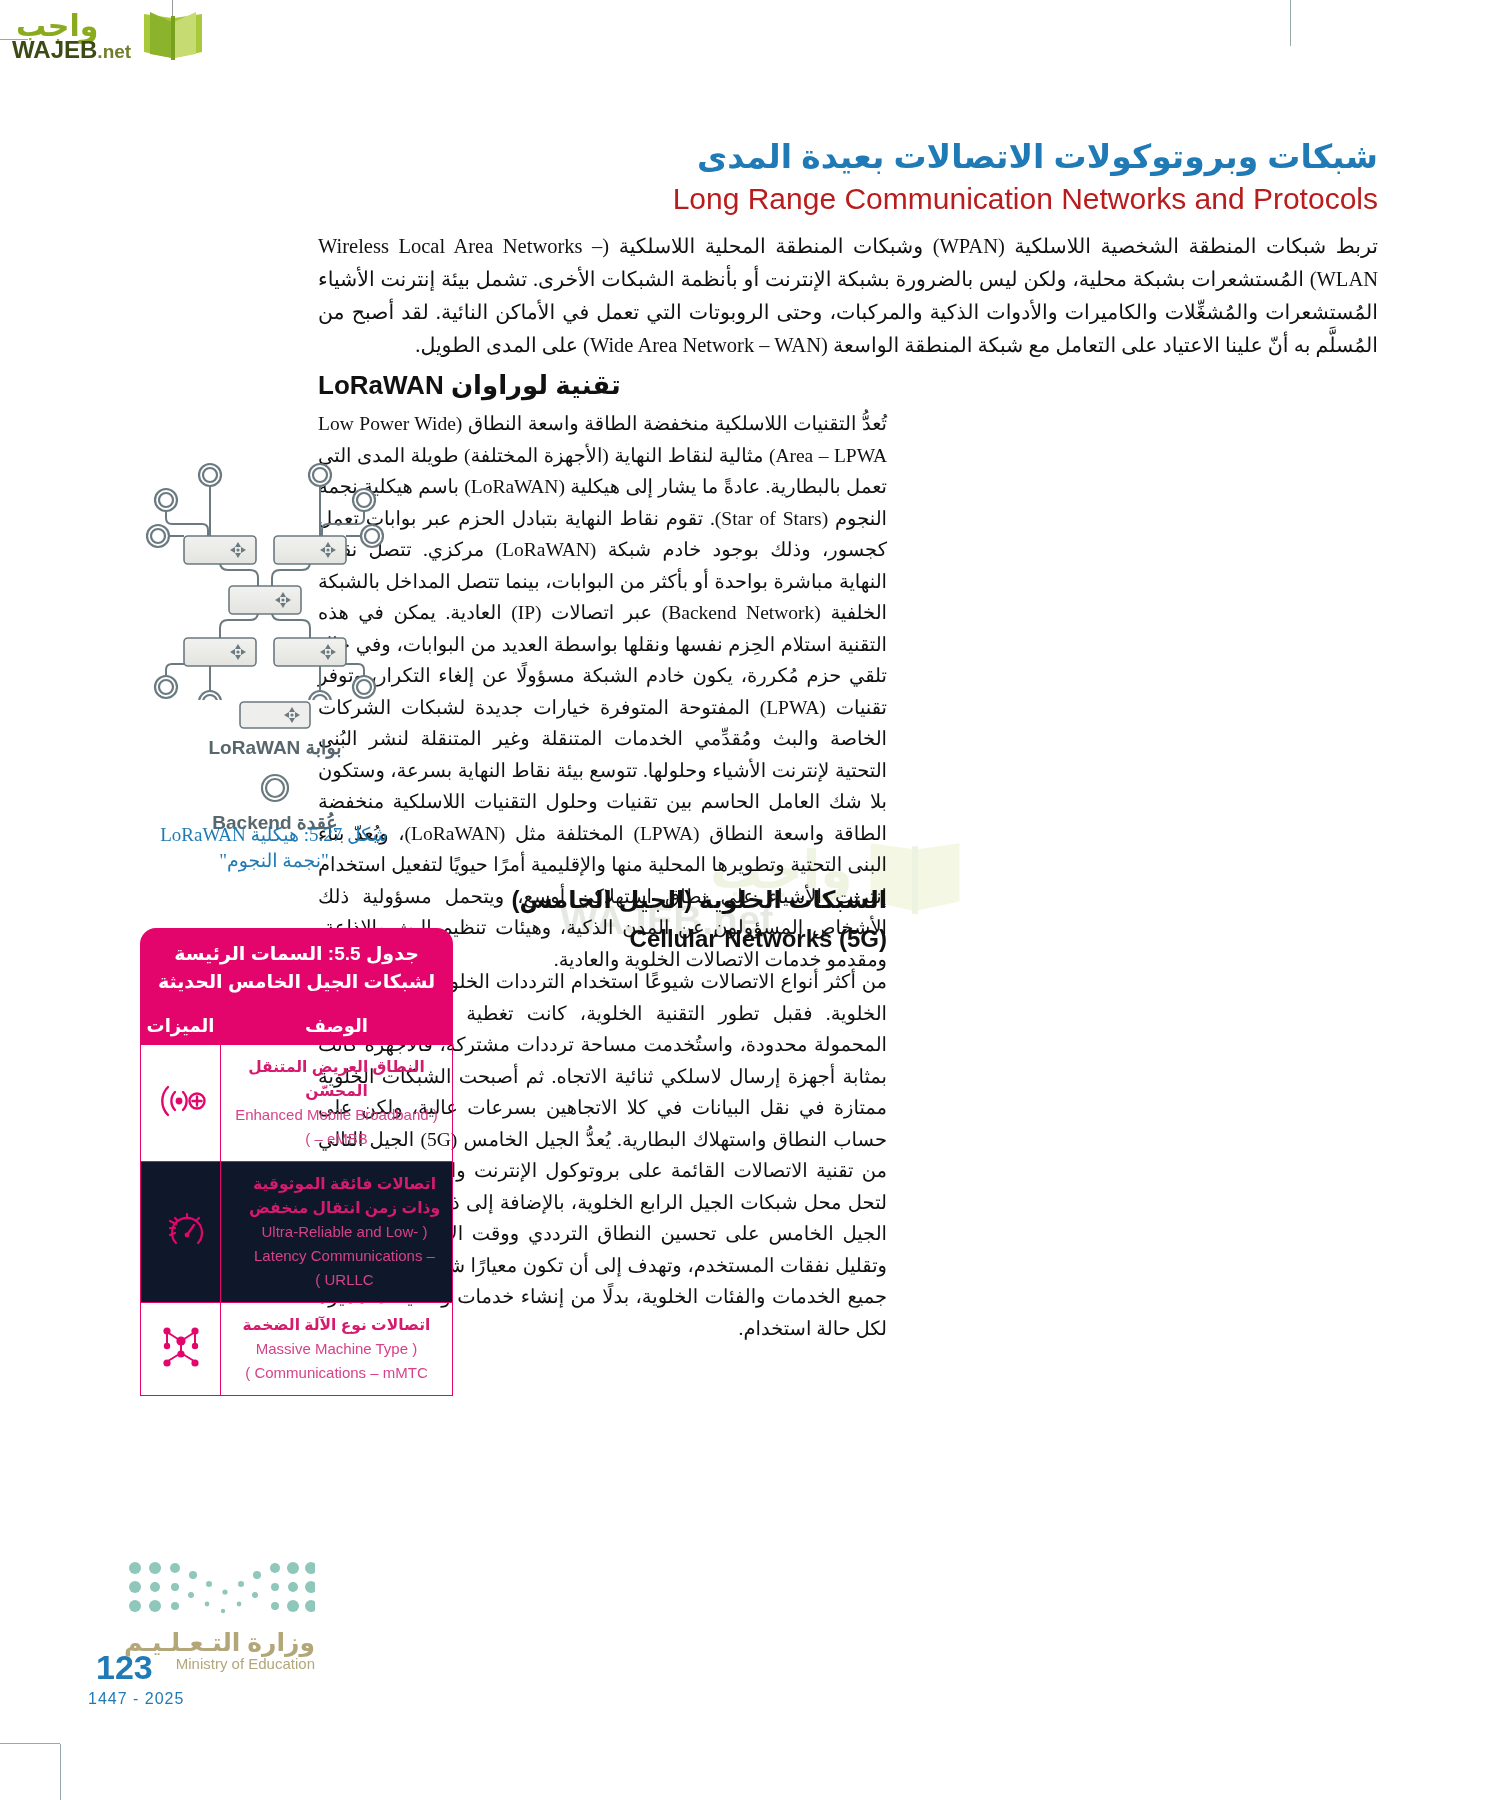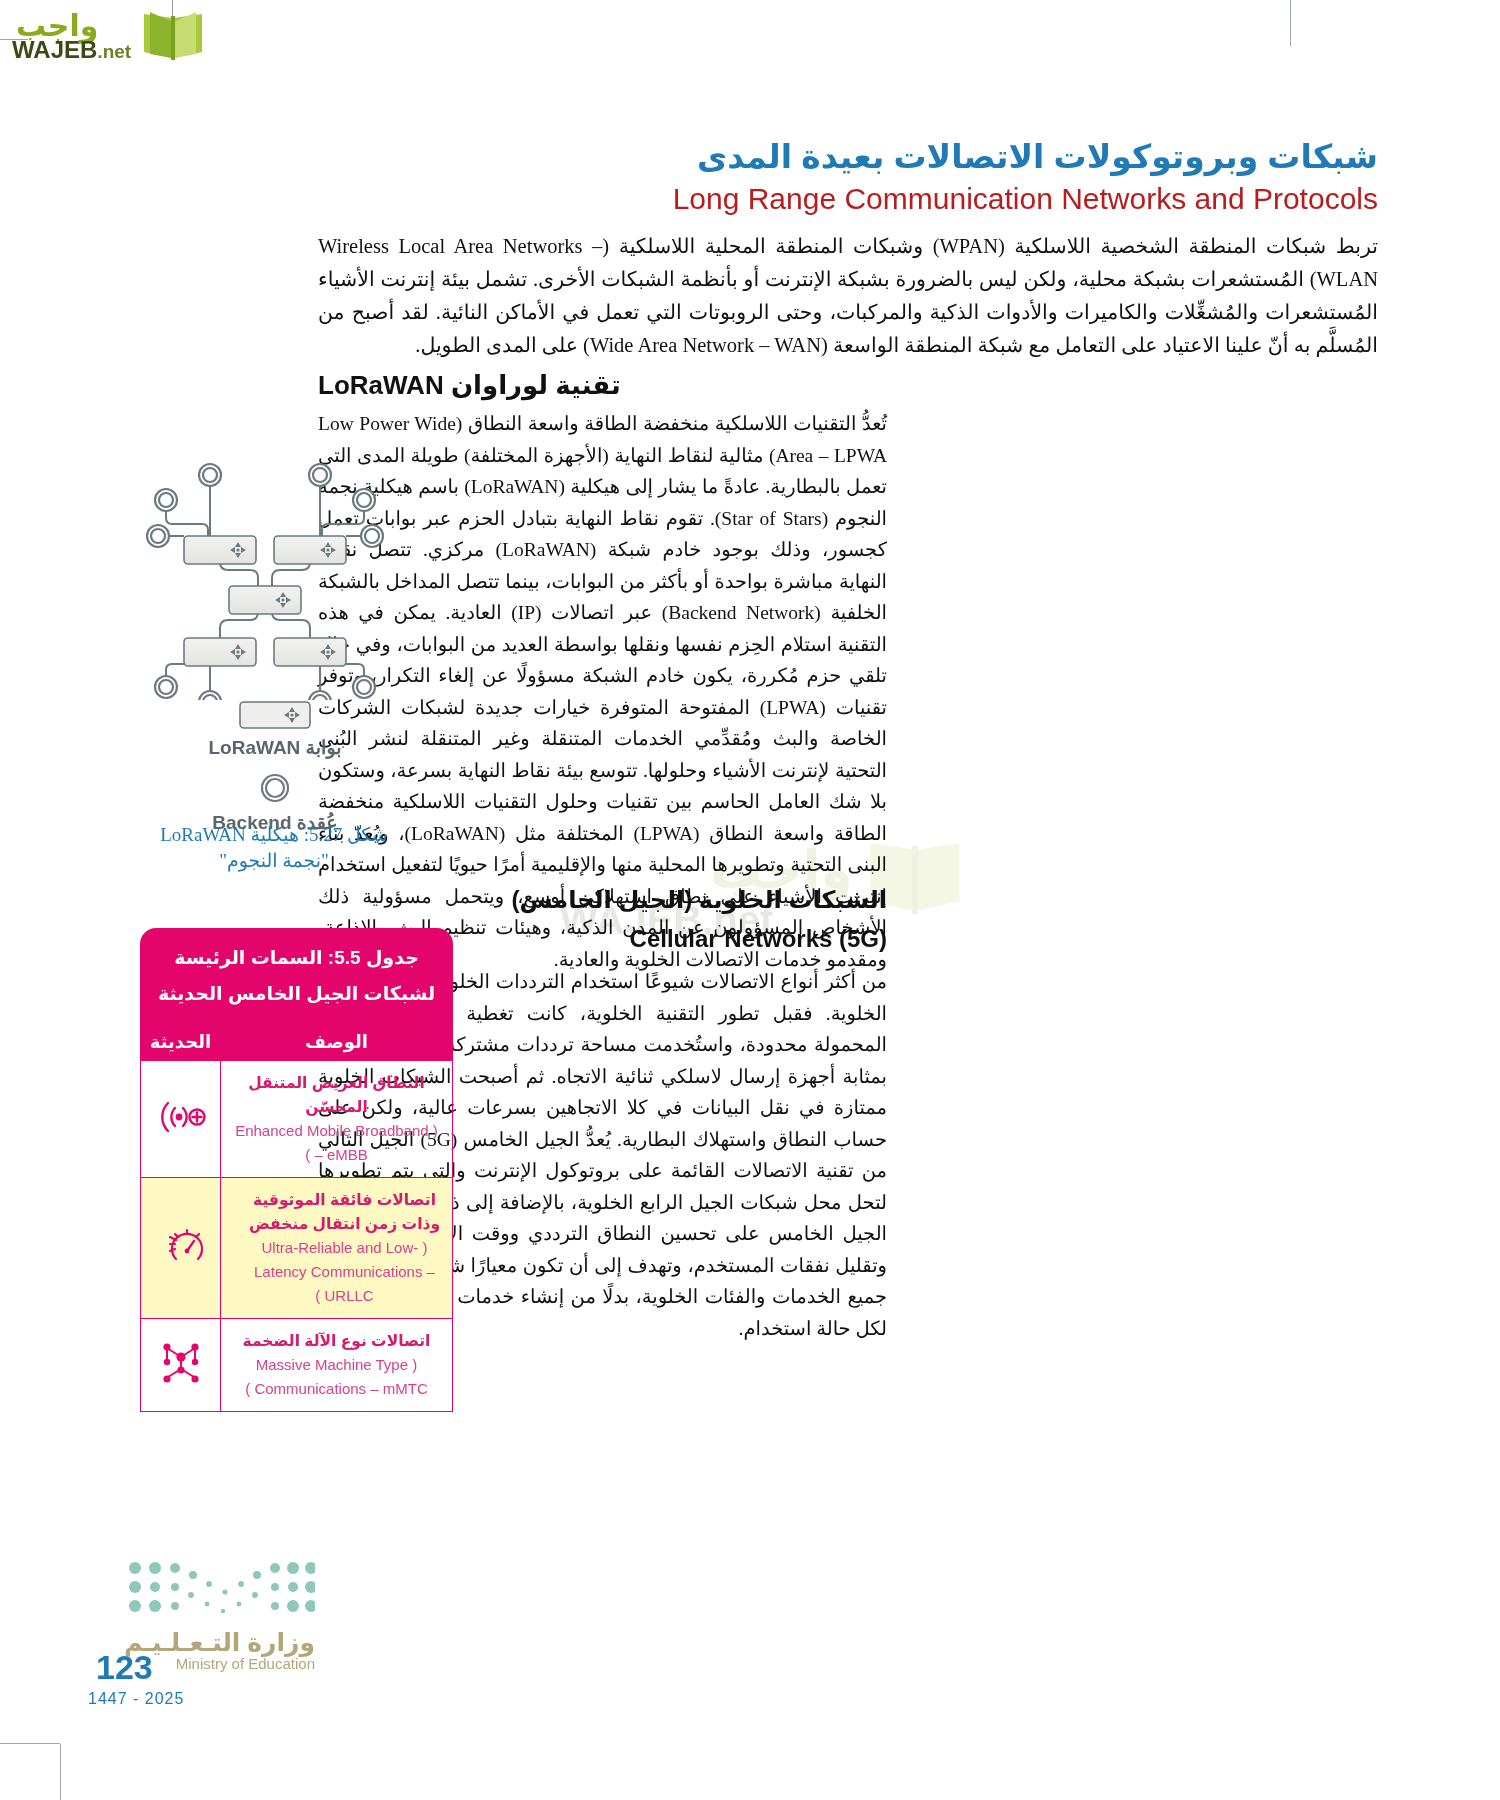--- a/index.html
+++ b/index.html
@@ -98,35 +98,35 @@
     position:absolute;left:128px;top:822px;width:292px;text-align:center;
     direction:rtl;color:#1f7ab5;font-size:19px;line-height:26px;
     font-family:"Liberation Serif",serif;
   }
 
   
   .tbl-wrap{position:absolute;left:140px;top:928px;width:313px;}
   .tbl-title{
     background:#e4056c;color:#fff;border-radius:16px 16px 0 0;
     padding:12px 14px 12px;text-align:center;direction:rtl;
-    font-size:19px;font-weight:700;line-height:36px;
+    font-size:19px;font-weight:700;line-height:28px;
   }
   table.feat{
     border-collapse:collapse;width:313px;table-layout:fixed;
     margin-top:-1px;
   }
   table.feat th{
     background:#e4056c;color:#fff;font-size:18px;font-weight:700;
     padding:7px 4px;direction:rtl;border:1px solid #e4056c;
   }
   table.feat td{
     border:1px solid #e4056c;padding:10px 8px;vertical-align:middle;
     direction:rtl;color:#d61a6d;
   }
-  table.feat tr.alt td{background:#fef9c3;padding-left:24px;}
+  table.feat tr.alt td{background:#0f172a;padding-left:24px;}
   .c-desc{text-align:center;font-size:15.5px;line-height:24px;}
   .c-desc .ar{font-weight:700;color:#d61a6d;display:block;}
   .c-desc .en{display:block;color:#d6428a;font-size:15px;}
   .c-icon{width:80px;text-align:center;}
   col.icon{width:80px;}
 
   
   .moe{position:absolute;left:75px;top:1558px;width:240px;}
   .moe .dots{width:190px;height:62px;}
   .moe .name-ar{
@@ -298,21 +298,21 @@
   <div class="tbl-wrap">
     <div class="tbl-title">جدول 5.5: السمات الرئيسة لشبكات الجيل الخامس الحديثة</div>
     <table class="feat">
       <colgroup>
           <col>
           <col class="icon">
         </colgroup>
       <thead>
         <tr>
           <th>الوصف</th>
-          <th>الحديثة</th>
+          <th>الميزات</th>
         </tr>
       </thead>
       <tbody>
         <tr>
           <td class="c-desc">
             <span class="ar">النطاق العريض المتنقل المحسّن</span>
             <span class="en">( Enhanced Mobile Broadband – eMBB )</span>
           </td>
           <td class="c-icon">
             <svg width="56" height="40" viewBox="0 0 56 40">

